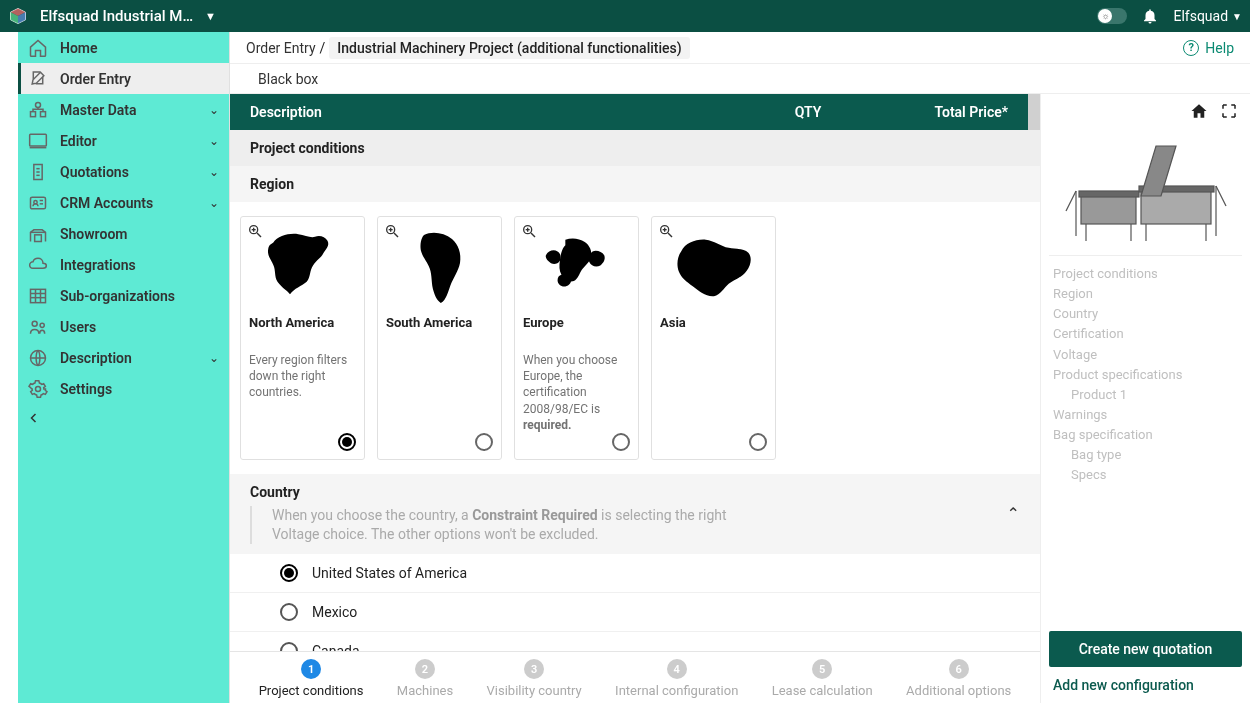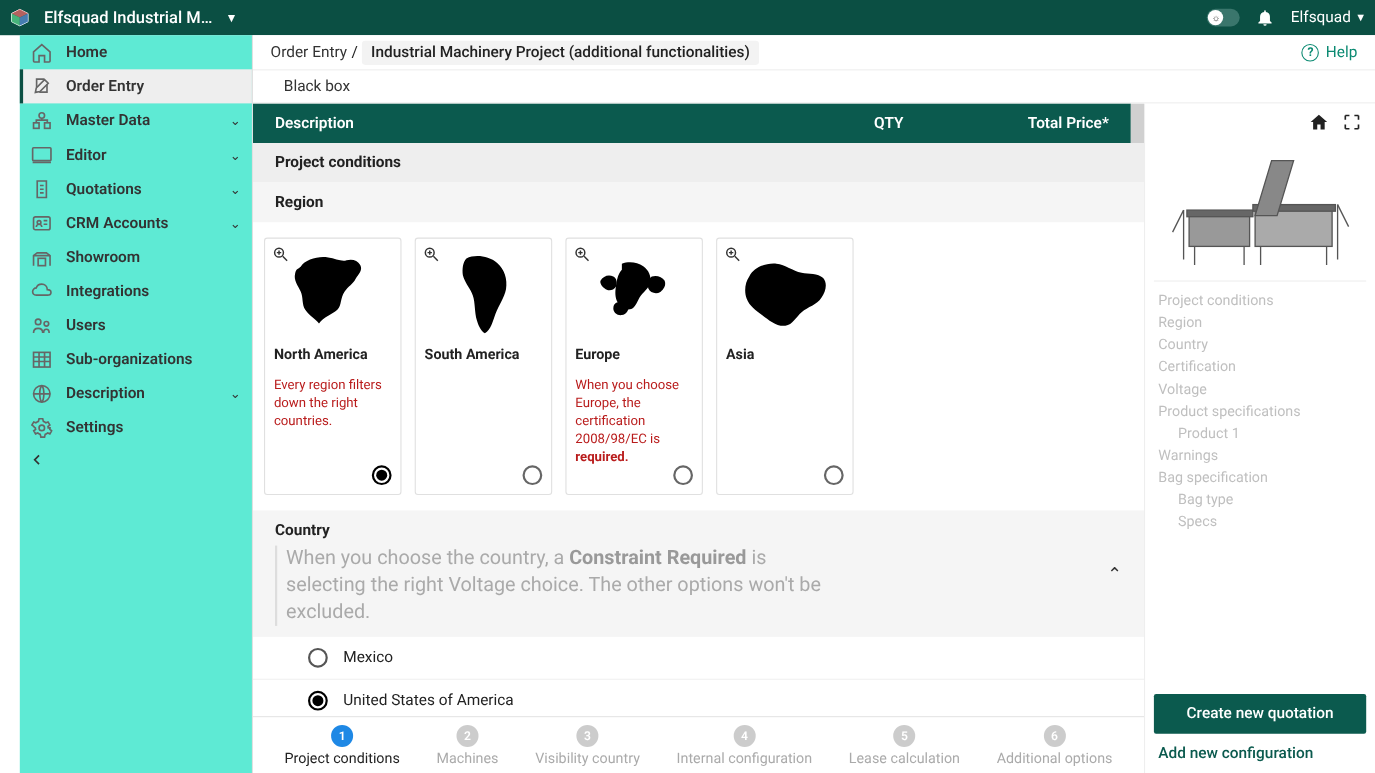--- a/index.html
+++ b/index.html
@@ -55,29 +55,29 @@
   .scroll-area::-webkit-scrollbar-thumb{background:#bdbdbd;border-radius:2px;}
   
   .section-title { background: #eee; padding: 10px 20px; font-weight:700; font-size:14px;}
   .section-sub { background: #f5f5f5; padding: 10px 20px; font-weight:700; font-size:14px;}
   
   .cards { display:flex; gap:12px; padding: 14px 10px; flex-wrap:wrap;}
   .card { width: 125px; border:1px solid #e0e0e0; border-radius:3px; padding:6px 8px 8px 8px; position:relative; min-height:210px; display:flex; flex-direction:column;}
   .card .zoom { position:absolute; top:6px; left:6px; width:18px;height:18px; color:#333;}
   .card .thumb { width:100%; height:80px; display:flex;align-items:center;justify-content:center; margin-top:4px;}
   .card .title { font-weight:700; font-size:13px; margin-top:8px;}
-  .card .desc { font-size:12px; color:#b91c1c; margin-top:12px; line-height:1.35;}
+  .card .desc { font-size:12px; color:#737373; margin-top:22px; line-height:1.35;}
   .card .radio { margin-top:auto; align-self:flex-end; width:18px;height:18px;border:2px solid #666;border-radius:50%;display:flex;align-items:center;justify-content:center;}
   .card .radio.sel { border-color:#000;}
   .card .radio.sel::after{content:"";width:10px;height:10px;background:#000;border-radius:50%;}
   
   .section-expand { background:#f5f5f5; padding: 10px 20px; display:flex; align-items:flex-start; gap:12px;}
   .section-expand .txt{flex:1;}
   .section-expand .name{font-weight:700;font-size:14px;margin-bottom:6px;}
-  .section-expand .hint{font-size:18px;color:#aaa;border-left:2px solid #ddd;padding-left:8px;max-width:500px;line-height:1.35;}
+  .section-expand .hint{font-size:14px;color:#aaa;border-left:2px solid #ddd;padding-left:20px;max-width:500px;line-height:1.35;}
   .section-expand .hint b{color:#999;font-weight:700;}
   .section-expand .chev{font-size:16px;color:#333;align-self:center;}
   
   .radio-row { display:flex; align-items:center; gap:14px; padding: 10px 20px 10px 50px; border-bottom:1px solid #f0f0f0; font-size:14px;}
   .radio-row .r { width:18px;height:18px;border:2px solid #555;border-radius:50%;display:flex;align-items:center;justify-content:center;}
   .radio-row .r.sel{border-color:#000;}
   .radio-row .r.sel::after{content:"";width:10px;height:10px;background:#000;border-radius:50%;}
   
   
   .stepper { height: 52px; border-top:1px solid #e5e5e5; display:flex; align-items:center; justify-content:space-around; padding: 6px 12px 4px 12px;}
@@ -210,38 +210,38 @@
           <span class="ico">
             <svg width="20" height="20" viewBox="0 0 24 24" fill="none" stroke="#666" stroke-width="1.8">
               <path d="M6 16c-3 0-4-2-4-4s2-4 4-4c1-3 4-4 6-4 3 0 6 2 6 6 2 0 4 1 4 3s-2 3-4 3z"></path>
             </svg>
           </span>
           <span class="lbl">Integrations</span>
         </div>
         <div class="nav-item">
           <span class="ico">
             <svg width="20" height="20" viewBox="0 0 24 24" fill="none" stroke="#666" stroke-width="1.8">
-              <circle cx="8" cy="8" r="3"></circle>
-              <circle cx="17" cy="10" r="2.5"></circle>
-              <path d="M3 20c0-3 2-5 5-5s5 2 5 5M14 20c0-2 1-4 3-4s3 2 3 4"></path>
-            </svg>
-          </span>
-          <span class="lbl">Users</span>
-        </div>
-        <div class="nav-item">
-          <span class="ico">
-            <svg width="20" height="20" viewBox="0 0 24 24" fill="none" stroke="#666" stroke-width="1.8">
               <rect x="3" y="4" width="18" height="16"></rect>
               <line x1="3" y1="9" x2="21" y2="9"></line>
               <line x1="3" y1="14" x2="21" y2="14"></line>
               <line x1="9" y1="4" x2="9" y2="20"></line>
               <line x1="15" y1="4" x2="15" y2="20"></line>
             </svg>
           </span>
           <span class="lbl">Sub-organizations</span>
+        </div>
+        <div class="nav-item">
+          <span class="ico">
+            <svg width="20" height="20" viewBox="0 0 24 24" fill="none" stroke="#666" stroke-width="1.8">
+              <circle cx="8" cy="8" r="3"></circle>
+              <circle cx="17" cy="10" r="2.5"></circle>
+              <path d="M3 20c0-3 2-5 5-5s5 2 5 5M14 20c0-2 1-4 3-4s3 2 3 4"></path>
+            </svg>
+          </span>
+          <span class="lbl">Users</span>
         </div>
         <div class="nav-item">
           <span class="ico">
             <svg width="20" height="20" viewBox="0 0 24 24" fill="none" stroke="#666" stroke-width="1.8">
               <circle cx="12" cy="12" r="9"></circle>
               <path d="M3 12h18M12 3c3 3 3 15 0 18M12 3c-3 3-3 15 0 18"></path>
             </svg>
           </span>
           <span class="lbl">Description</span>
           <span class="exp">⌄</span>
@@ -374,26 +374,26 @@
               <div class="name">Country</div>
               <div class="hint">
                 <span>When you choose the country, a </span><b>Constraint Required</b><span> is selecting the right Voltage choice. The other options won't be excluded.</span>
               </div>
             </div>
             <span class="chev">⌃</span>
           </div>
 
           <div id="country-list">
               <div class="radio-row">
+                <span class="r sel"></span>
+                <span>United States of America</span>
+              </div>
+              <div class="radio-row">
                 <span class="r"></span>
                 <span>Mexico</span>
-              </div>
-              <div class="radio-row">
-                <span class="r sel"></span>
-                <span>United States of America</span>
               </div>
               <div class="radio-row">
                 <span class="r"></span>
                 <span>Canada</span>
               </div>
             </div>
 
         </div>
 
         <div class="stepper" id="stepper">

